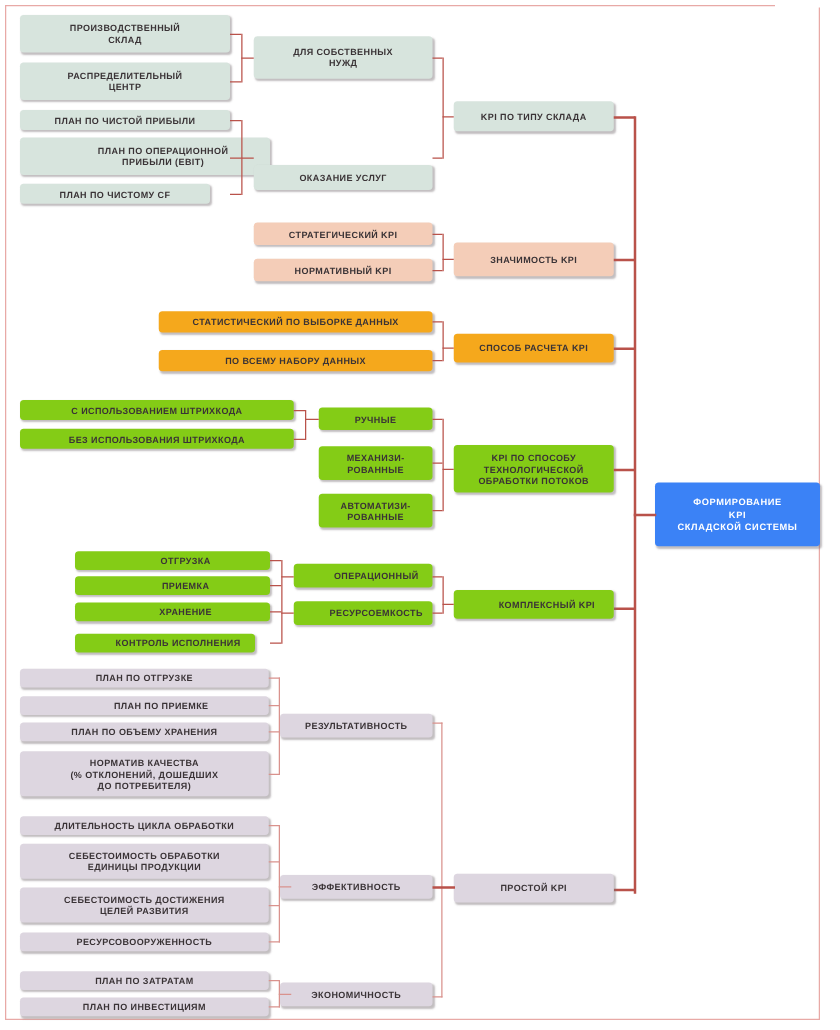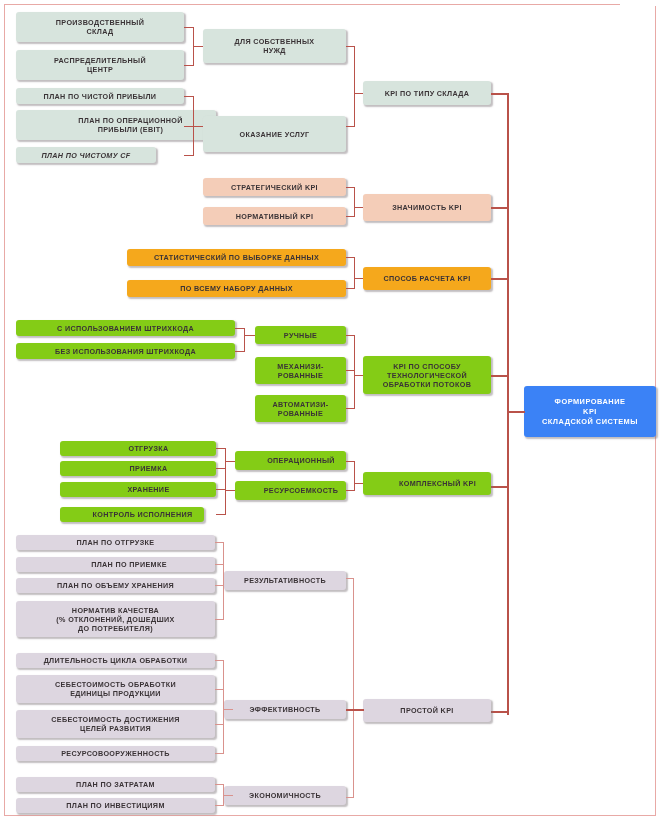--- a/index.html
+++ b/index.html
@@ -68,25 +68,25 @@
   <div id="frame-top-gap"></div>
 
   <div class="node mint" style="left:16px;top:12px;width:168px;height:30px;">ПРОИЗВОДСТВЕННЫЙ
 СКЛАД</div>
   <div class="node mint" style="left:16px;top:50px;width:168px;height:30px;">РАСПРЕДЕЛИТЕЛЬНЫЙ
 ЦЕНТР</div>
 
   <div class="node mint" style="left:16px;top:88px;width:168px;height:16px;">ПЛАН ПО ЧИСТОЙ ПРИБЫЛИ</div>
   <div class="node mint" style="left:16px;top:110px;width:200px;height:30px;padding-left:32px;">ПЛАН ПО ОПЕРАЦИОННОЙ
 ПРИБЫЛИ (EBIT)</div>
-  <div class="node mint" style="left:16px;top:147px;width:140px;height:16px;font-style:italic;">ПЛАН ПО ЧИСТОМУ CF</div>
+  <div class="node mint" style="left:16px;top:147px;width:152px;height:16px;">ПЛАН ПО ЧИСТОМУ CF</div>
 
   <div class="node mint" style="left:203px;top:29px;width:143px;height:34px;">ДЛЯ СОБСТВЕННЫХ
 НУЖД</div>
-  <div class="node mint" style="left:203px;top:116px;width:143px;height:36px;">ОКАЗАНИЕ УСЛУГ</div>
+  <div class="node mint" style="left:203px;top:132px;width:143px;height:20px;">ОКАЗАНИЕ УСЛУГ</div>
 
   <div class="node mint" style="left:363px;top:81px;width:128px;height:24px;">KPI ПО ТИПУ СКЛАДА</div>
 
   <div class="ln h" style="left:184px;top:27px;width:9px;"></div>
   <div class="ln h" style="left:184px;top:65px;width:9px;"></div>
   <div class="ln v" style="left:193px;top:27px;height:39px;"></div>
   <div class="ln h" style="left:193px;top:46px;width:10px;"></div>
 
   <div class="ln h" style="left:184px;top:96px;width:9px;"></div>
   <div class="ln h" style="left:184px;top:126px;width:9px;"></div>

